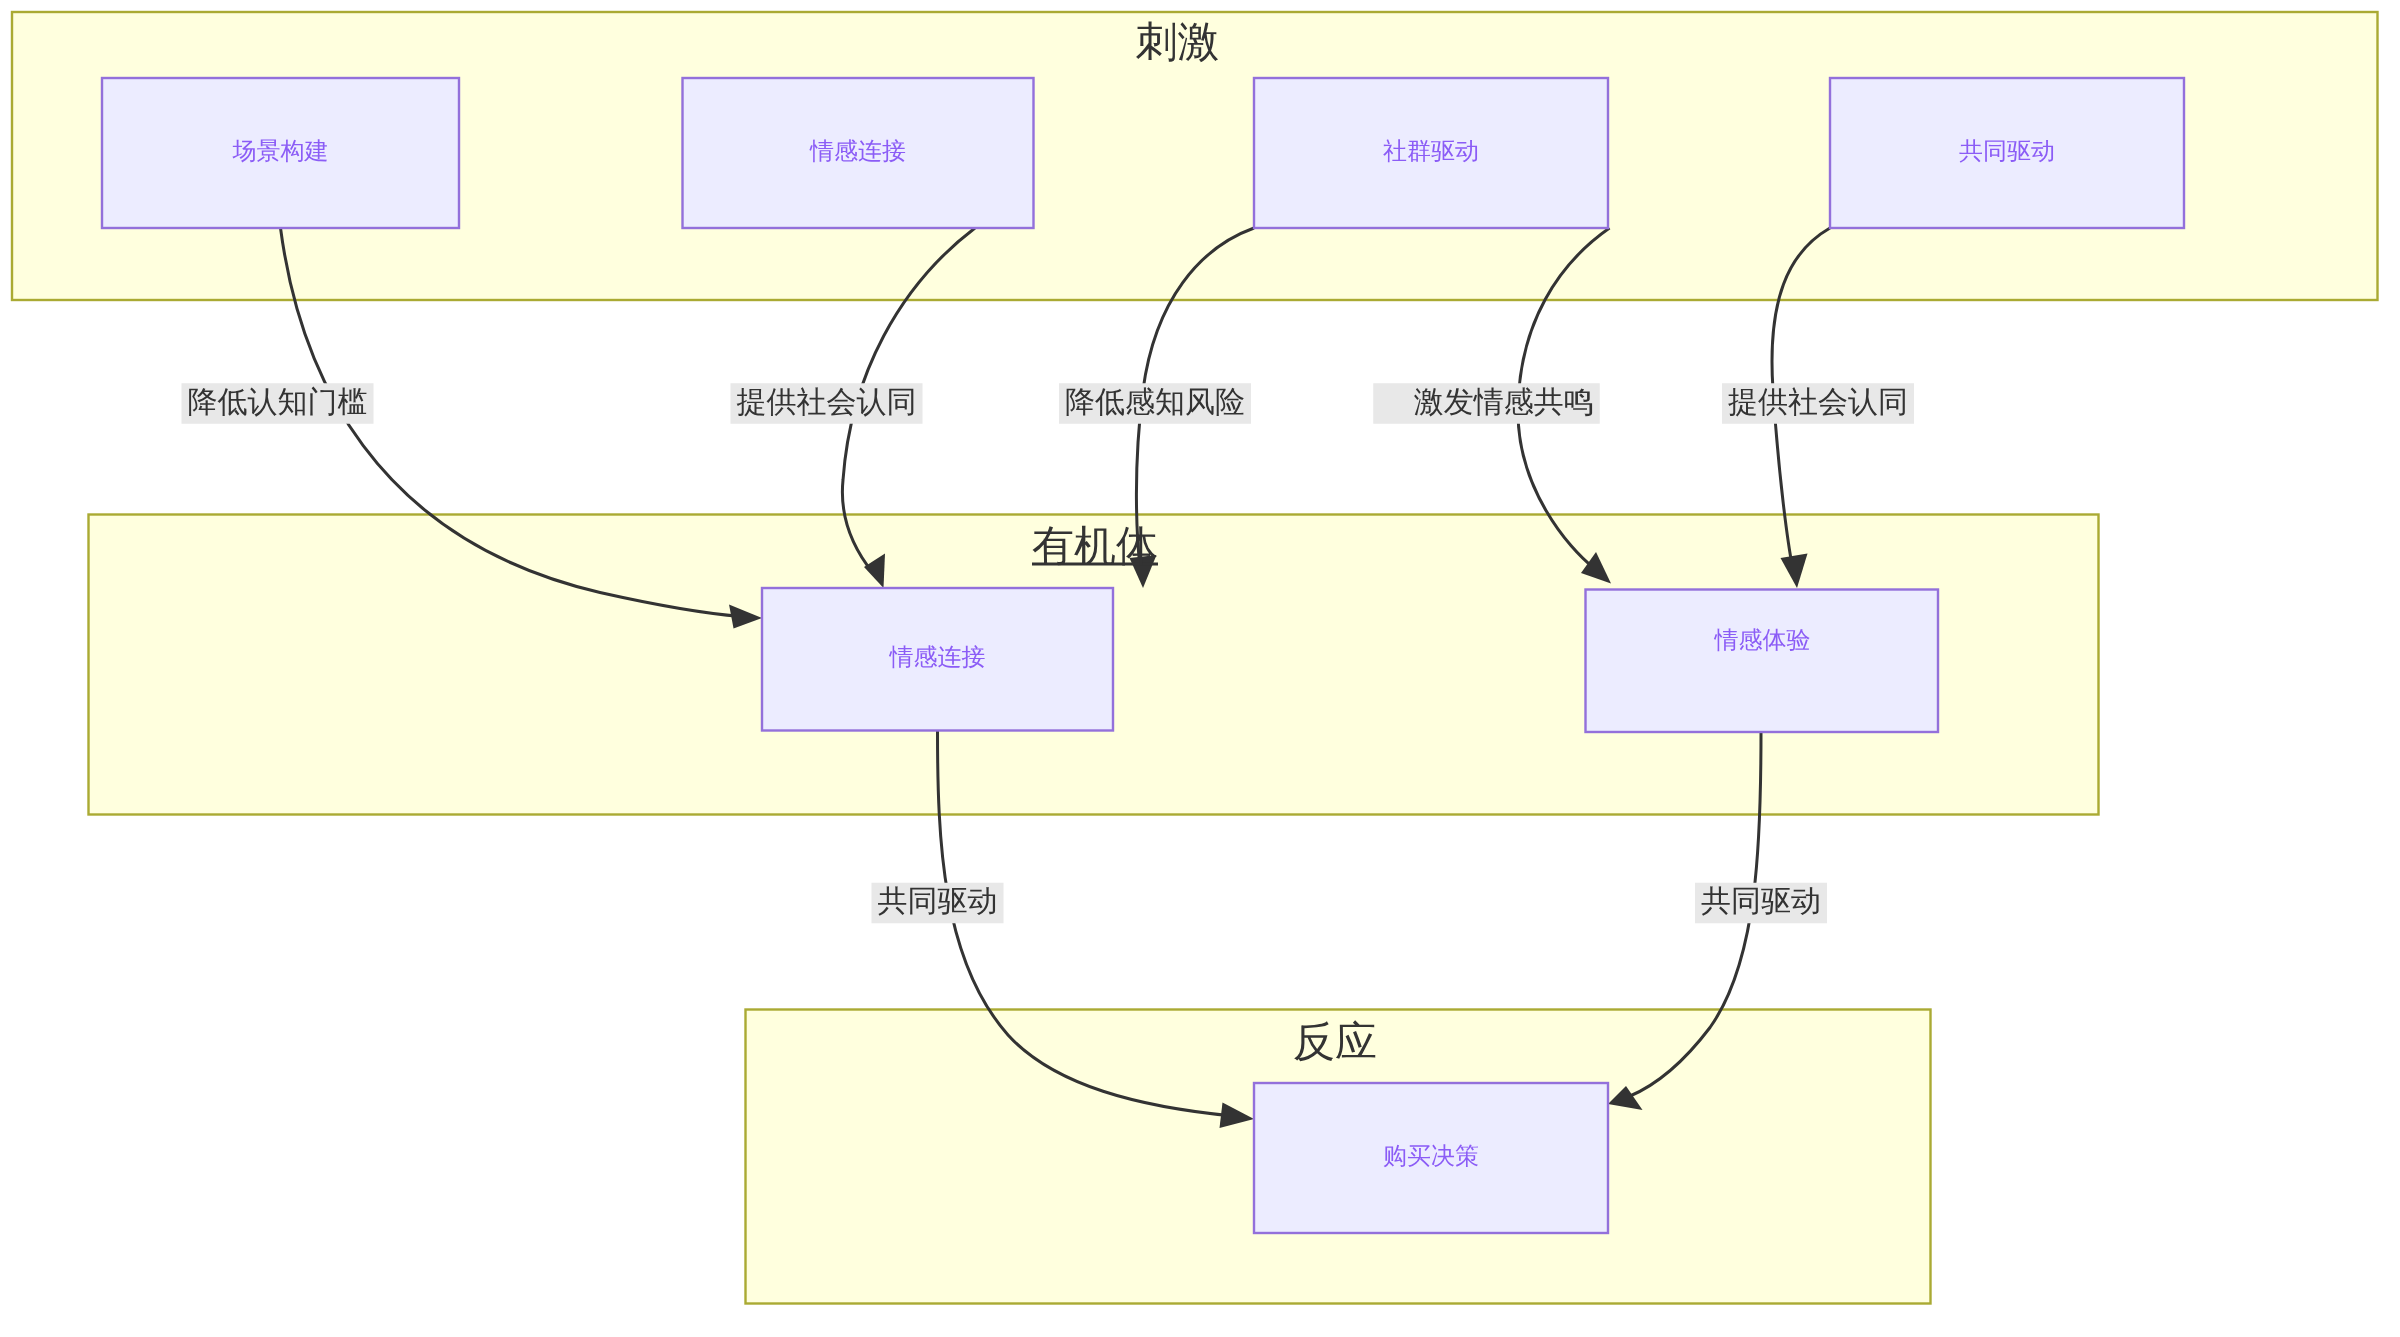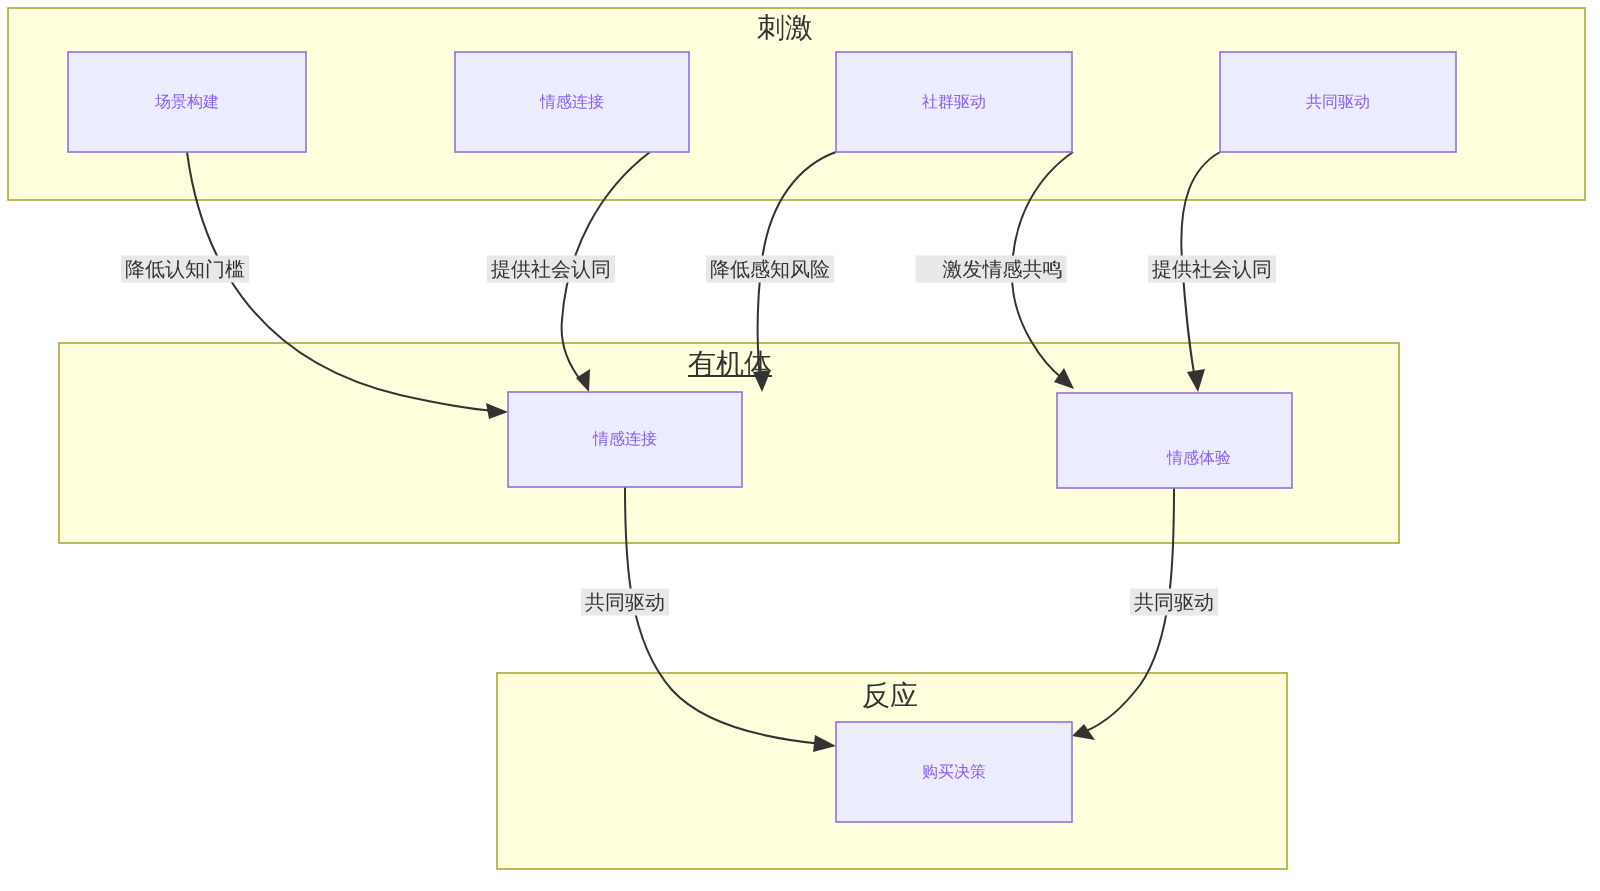--- a/index.html
+++ b/index.html
@@ -122,21 +122,21 @@
 
   <div class="cluster-label" style="left:785px; top:28px;">刺激</div>
   <div class="cluster-label" style="left:730px; top:364px;text-decoration:underline;">有机体</div>
   <div class="cluster-label" style="left:890px; top:696px;font-family:Liberation Serif, serif;">反应</div>
 
   <div class="node-label" style="left:187px; top:102px;">场景构建</div>
   <div class="node-label" style="left:572px; top:102px;">情感连接</div>
   <div class="node-label" style="left:954px; top:102px;">社群驱动</div>
   <div class="node-label" style="left:1338px; top:102px;">共同驱动</div>
   <div class="node-label" style="left:625px; top:439px;">情感连接</div>
-  <div class="node-label" style="left:1175px; top:458px;margin-left:24px;">情感体验</div>
+  <div class="node-label" style="left:1175px; top:428px;">情感体验</div>
   <div class="node-label" style="left:954px; top:772px;">购买决策</div>
 
   <div class="edge-label" style="left:185px; top:269px;">降低认知门槛</div>
   <div class="edge-label" style="left:551px; top:269px;">提供社会认同</div>
   <div class="edge-label" style="left:770px; top:269px;text-align:center;">降低感知风险</div>
   <div class="edge-label" style="left:991px; top:269px;padding-left:27px;">激发情感共鸣</div>
   <div class="edge-label" style="left:1212px; top:269px;">提供社会认同</div>
   <div class="edge-label" style="left:625px; top:602px;">共同驱动</div>
   <div class="edge-label" style="left:1174px; top:602px;">共同驱动</div>
 

